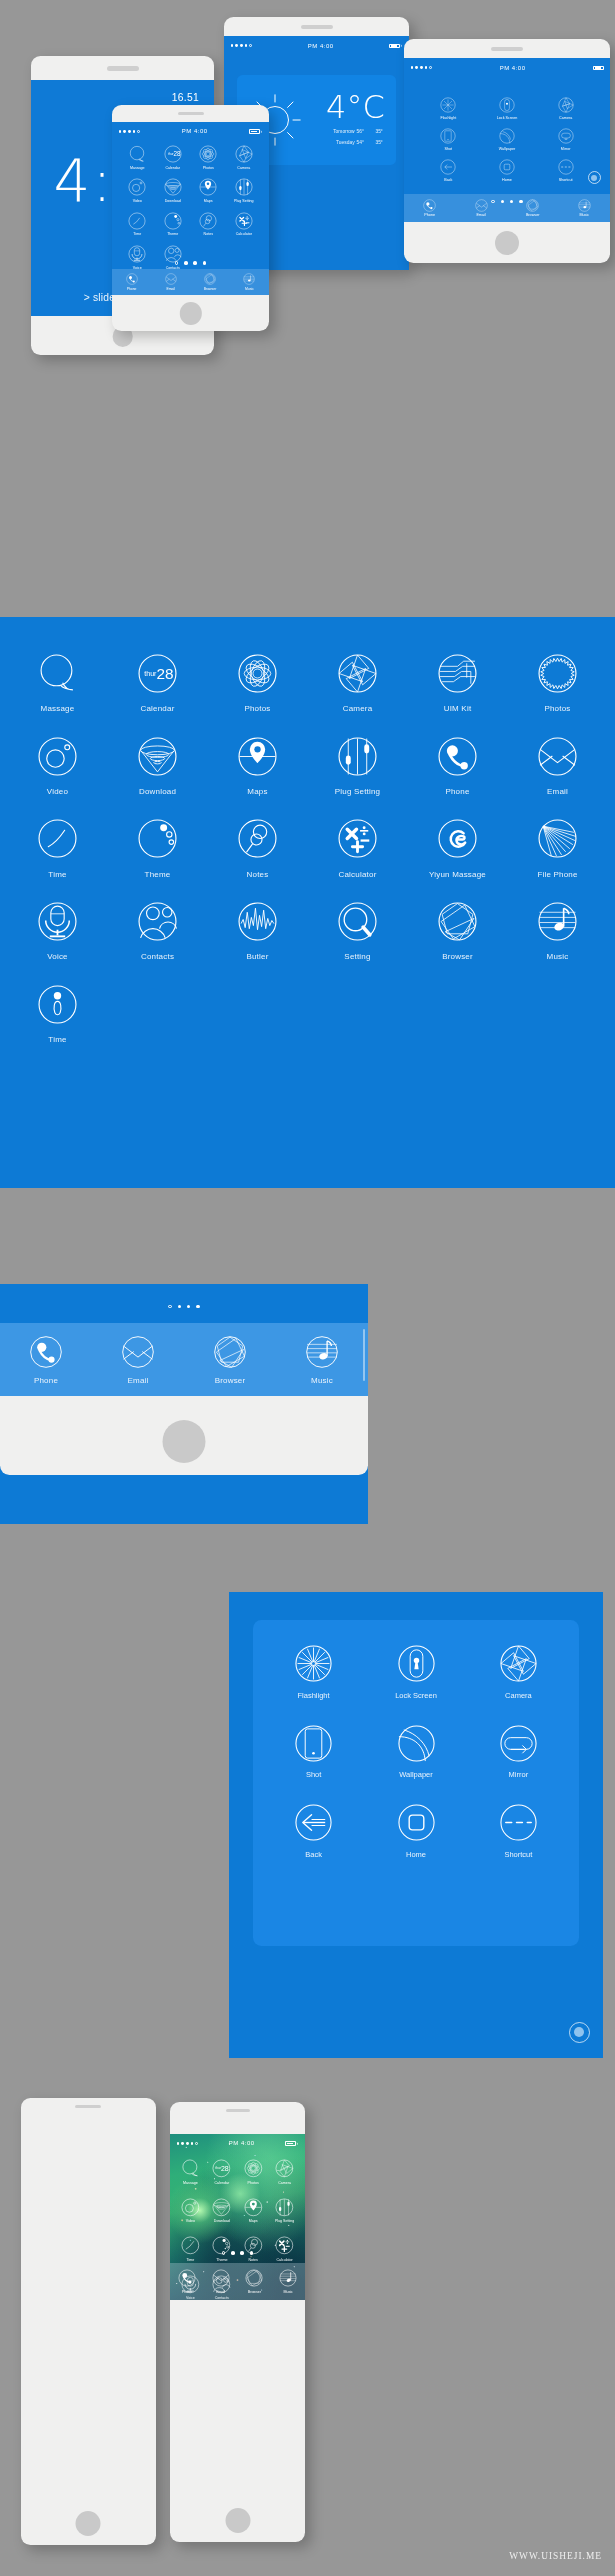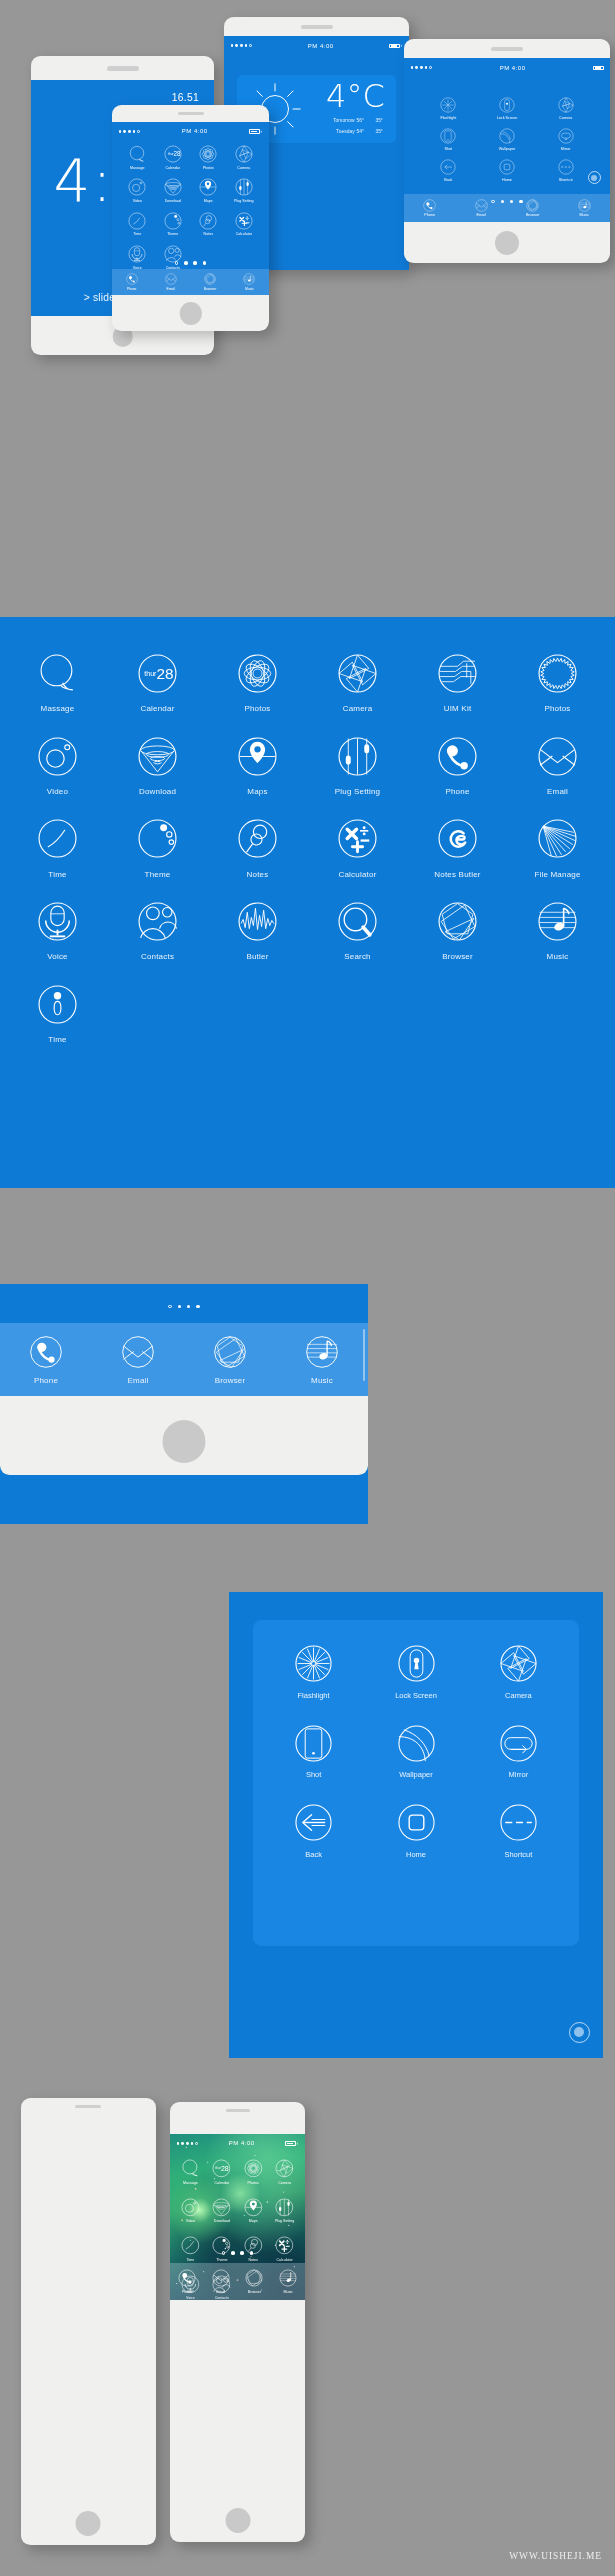--- a/index.html
+++ b/index.html
@@ -174,21 +174,21 @@
               <i class="sb-dot hollow"></i>
           </span>
           <span class="sb-center">PM 4:00</span>
           <span class="sb-right">
             <span class="batt">
                 <i></i>
               </span>
               <span class="batt-cap">›</span>
           </span>
         </div>
-        <div class="weather-card" style="left:13px; top:39px; width:159px; height:68px; padding:0 11.2px;">
+        <div class="weather-card" style="left:13px; top:39px; width:159px; height:90px; padding:0 11.2px;">
           <svg width="54" height="54" viewBox="0 0 60 60">
             <circle cx="30" cy="30" r="15" fill="none" stroke="#ffffff" stroke-width="1.1"></circle>
             <g stroke="#ffffff" stroke-width="1.1" stroke-linecap="round">
               <line x1="30" y1="2" x2="30" y2="10"></line>
                 <line x1="30" y1="50" x2="30" y2="58"></line>
               <line x1="2" y1="30" x2="10" y2="30"></line>
                 <line x1="50" y1="30" x2="58" y2="30"></line>
               <line x1="10" y1="10" x2="16" y2="16"></line>
                 <line x1="44" y1="44" x2="50" y2="50"></line>
               <line x1="50" y1="10" x2="44" y2="16"></line>
@@ -768,39 +768,39 @@
             <path d="M15 28 h10 M20 23 v10" stroke="#fff" stroke-width="2.8" stroke-linecap="round"></path>
           </svg>
         <span class="lbl">Calculator</span>
       </div>
 
       <div class="big-app">
         <svg width="41" height="41" viewBox="0 0 40 40">
             <circle cx="20" cy="20" r="18" fill="none" stroke="#fff" stroke-width="1.1"></circle>
             <path d="M26 15 a7.5 7.5 0 1 0 1.5 9 c-2.5 3 -8 2 -8.5 -2 c-.4 -3.6 4 -5.5 7 -4 c1.5 .8 1 3 -1 3 h-5" fill="none" stroke="#fff" stroke-width="2.4" stroke-linecap="round" stroke-linejoin="round"></path>
           </svg>
-        <span class="lbl">Notes Butler</span>
+        <span class="lbl">Yiyun Massage</span>
       </div>
 
       <div class="big-app">
         <svg width="41" height="41" viewBox="0 0 40 40">
             <circle cx="20" cy="20" r="18" fill="none" stroke="#fff" stroke-width="1.1"></circle>
             <g stroke="#fff" stroke-width=".8" fill="none">
               <path d="M6 8 L38 18"></path>
               <path d="M6 8 L37 22"></path>
               <path d="M6 8 L35 26"></path>
               <path d="M6 8 L32 30"></path>
               <path d="M6 8 L28 33"></path>
               <path d="M6 8 L24 36"></path>
               <path d="M6 8 L19 37"></path>
               <path d="M6 8 L14 37"></path>
               <path d="M6 8 L36 14"></path>
             </g>
           </svg>
-        <span class="lbl">File Manage</span>
+        <span class="lbl">File Phone</span>
       </div>
 
       <div class="big-app">
         <svg width="41" height="41" viewBox="0 0 40 40">
             <circle cx="20" cy="20" r="18" fill="none" stroke="#fff" stroke-width="1.1"></circle>
             <rect x="13.5" y="5" width="13" height="19" rx="6.5" fill="none" stroke="#fff" stroke-width="1.1"></rect>
             <line x1="13.5" y1="12.5" x2="26.5" y2="12.5" stroke="#fff" stroke-width=".8"></line>
             <path d="M8.5 19 a11.5 11.5 0 0 0 23 0" fill="none" stroke="#fff" stroke-width="1.5"></path>
             <line x1="20" y1="28" x2="20" y2="33.5" stroke="#fff" stroke-width="1.8"></line>
             <line x1="12.5" y1="34.5" x2="27.5" y2="34.5" stroke="#fff" stroke-width="1.8"></line>
@@ -826,21 +826,21 @@
           </svg>
         <span class="lbl">Butler</span>
       </div>
 
       <div class="big-app">
         <svg width="41" height="41" viewBox="0 0 40 40">
             <circle cx="20" cy="20" r="18" fill="none" stroke="#fff" stroke-width="1.1"></circle>
             <circle cx="18" cy="18" r="11" fill="none" stroke="#fff" stroke-width="1.3"></circle>
             <path d="M25.5 25.5 L32 33" stroke="#fff" stroke-width="3.6" stroke-linecap="round"></path>
           </svg>
-        <span class="lbl">Search</span>
+        <span class="lbl">Setting</span>
       </div>
 
       <div class="big-app">
         <svg width="41" height="41" viewBox="0 0 40 40">
             <circle cx="20" cy="20" r="18" fill="none" stroke="#fff" stroke-width="1.1"></circle>
             <polygon points="20,2.5 35,13 30,32 10,32 5,13" fill="none" stroke="#fff" stroke-width=".8"></polygon>
             <polygon points="4,20 27,4 37,25 16,37" fill="none" stroke="#fff" stroke-width=".8"></polygon>
             <polygon points="8,30 36,17 22,38" fill="none" stroke="#fff" stroke-width=".8"></polygon>
           </svg>
         <span class="lbl">Browser</span>

